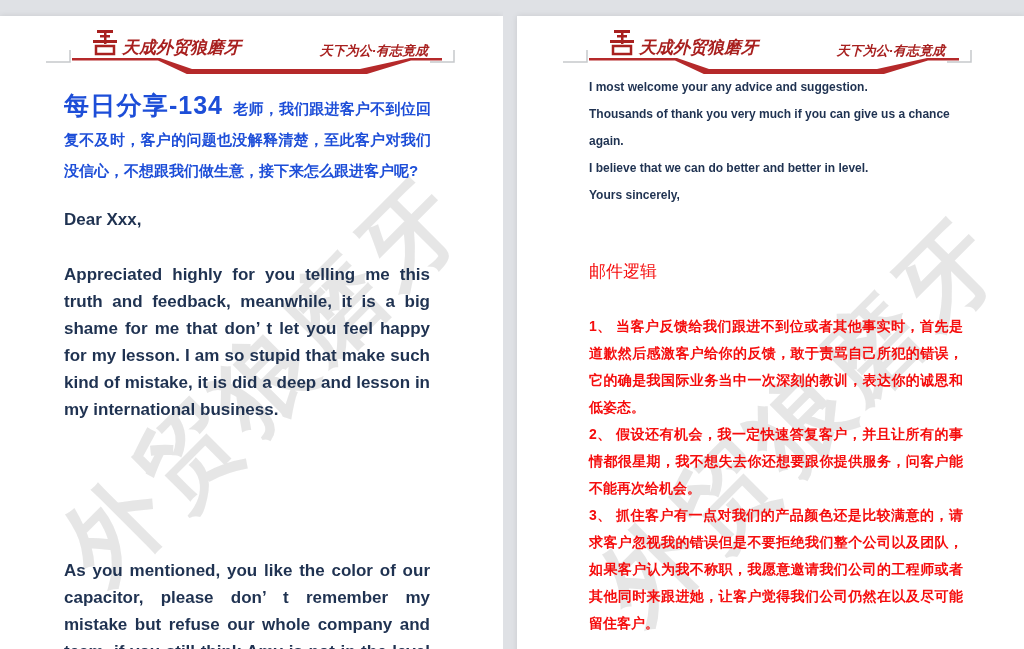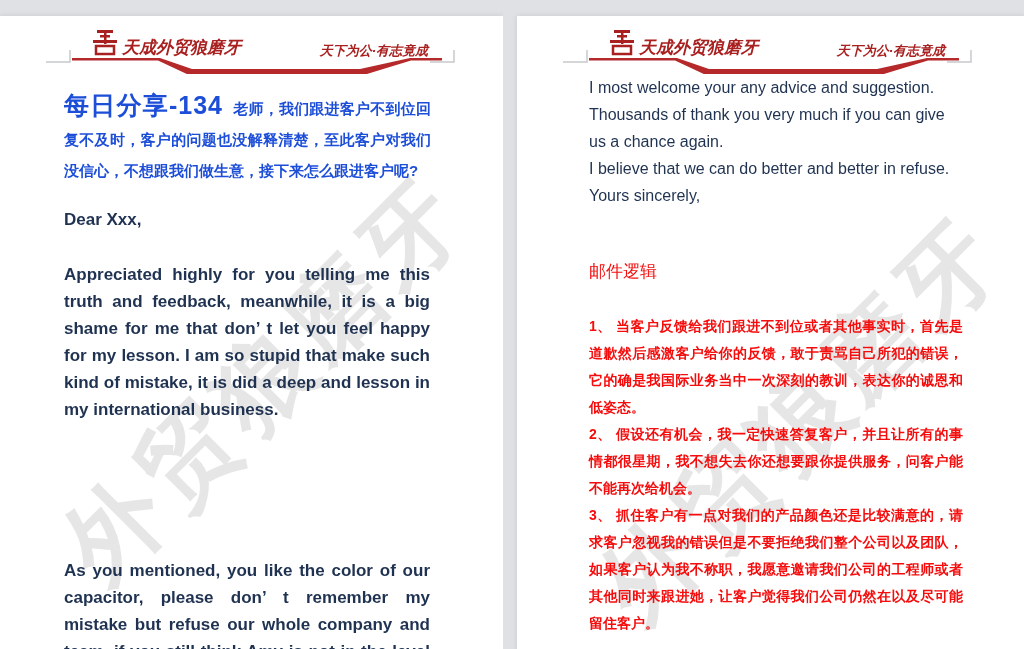--- a/index.html
+++ b/index.html
@@ -44,21 +44,21 @@
     width:366px; left:64px;
     color:#1f3251; font-size:17px; font-weight:600;
     line-height:27px; text-align:justify;
   }
   .salutation { top:190px; }
   .p1 { top:245px; }
   .p2 { top:380px; }
   .p3 { top:541px; }
 
   
-  .en-r { width:372px; left:72px; color:#1f3251; font-size:16px; font-weight:400; line-height:27px; }
+  .en-r { width:372px; left:72px; color:#1f3251; font-size:12px; font-weight:700; line-height:27px; }
   .closing { top:58px; }
   .signoff  { top:166px; }
   .signature{ top:193px; }
   .section-heading {
     left:72px; top:244px;
     color:#f50d0d; font-size:17px; font-weight:normal;
   }
   .points {
     left:72px; top:297px; width:374px;
     color:#f50d0d; font-size:14px; font-weight:bold;
@@ -117,21 +117,21 @@
     </g>
     <text x="82" y="29" font-size="17" font-weight="bold" font-style="italic" fill="#a8201f">天成外贸狼磨牙</text>
     <text x="388" y="31" text-anchor="end" font-size="13" font-weight="bold" font-style="italic" fill="#a8201f">天下为公·有志竟成</text>
   </svg>
 
   <div class="watermark wm-right">外贸狼磨牙</div>
 
   <div class="content en-r closing">
     <p>I most welcome your any advice and suggestion.</p>
     <p>Thousands of thank you very much if you can give us a chance again.</p>
-    <p>I believe that we can do better and better in refuse.</p>
+    <p>I believe that we can do better and better in level.</p>
   </div>
 
   <p class="content en-r signoff">Yours sincerely,</p>
 
   <h2 class="content section-heading">邮件逻辑</h2>
 
   <div class="content points">
     <p>1、 当客户反馈给我们跟进不到位或者其他事实时，首先是道歉然后感激客户给你的反馈，敢于责骂自己所犯的错误，它的确是我国际业务当中一次深刻的教训，表达你的诚恩和低姿态。</p>
     <p>2、 假设还有机会，我一定快速答复客户，并且让所有的事情都很星期，我不想失去你还想要跟你提供服务，问客户能不能再次给机会。</p>
     <p>3、 抓住客户有一点对我们的产品颜色还是比较满意的，请求客户忽视我的错误但是不要拒绝我们整个公司以及团队，如果客户认为我不称职，我愿意邀请我们公司的工程师或者其他同时来跟进她，让客户觉得我们公司仍然在以及尽可能留住客户。</p>

